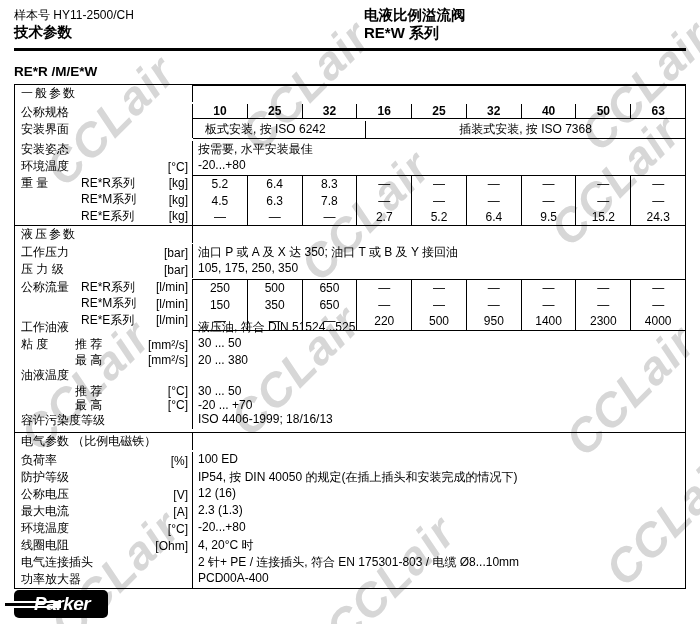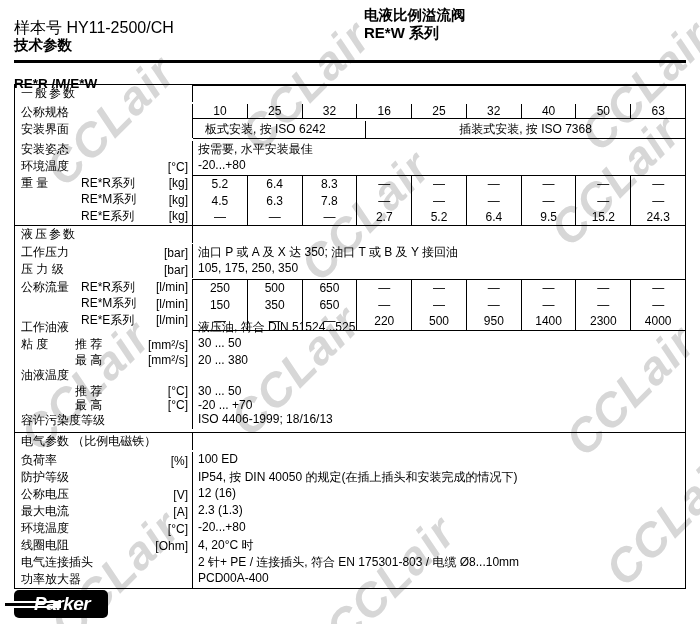--- a/index.html
+++ b/index.html
@@ -14,21 +14,21 @@
     position:absolute; z-index:0;
     font-weight:bold; font-style:italic; font-size:47px; letter-spacing:1px;
     color:#d7d7d7; transform:rotate(-45deg); white-space:nowrap;
     user-select:none;
   }
   
   .page { position:absolute; inset:0; z-index:1; }
   .hdr { display:flex; padding:7px 14px 0 14px; }
   .hdr-left { width:350px; }
   .hdr-right { flex:1; }
-  .doc-no { font-size:16px; line-height:16px;margin-top:13px; }
+  .doc-no { font-size:12px; line-height:16px; }
   .doc-title { font-size:14.5px; font-weight:bold; line-height:19px; }
   .prod-name { font-size:14.5px; font-weight:bold; line-height:16px; }
   .prod-series { font-size:15px; font-weight:bold; line-height:20px; }
   .rule { height:3px; background:#000; margin:5px 14px 0 14px; }
   .model-heading { margin:13px 14px 0 14px; font-size:13.5px; font-weight:bold; }
 
   
   .tbl {
     position:absolute; left:14px; top:84px; width:672px;
     border:1px solid #000; box-sizing:border-box; background:transparent;
@@ -46,21 +46,21 @@
   .sub { position:absolute; left:60px; }
   .unit { margin-left:auto; }
   .val { flex:1; display:flex; align-items:center; padding-left:5px; min-width:0; }
   .val.nopad { padding-left:0; }
   .val.bb { border-bottom:1px solid #000; }
   .val.bt { border-top:1px solid #000; }
   .sec-label { letter-spacing:2px; }
 
   .cells { display:flex; flex:1; height:100%; }
   .cell { flex:1; border-left:1px solid #000; text-align:center;
-          display:flex; align-items:center; justify-content:center; font-weight:normal; }
+          display:flex; align-items:center; justify-content:center; font-weight:bold; }
   .cells .cell:first-child { border-left:none; }
 
   .grid9 { display:flex; flex:1; }
   .gcol { flex:1; border-left:1px solid #000; text-align:center; }
   .grid9 .gcol:first-child { border-left:none; }
   .gcell { height:16.6px; line-height:16.6px; }
 
   .mcell-plate { width:33.333%; display:flex; align-items:center; padding-left:4px;margin-left:8px; }
   .mcell-cart  { flex:1; border-left:1px solid #000; display:flex; align-items:center; justify-content:center; }
 

